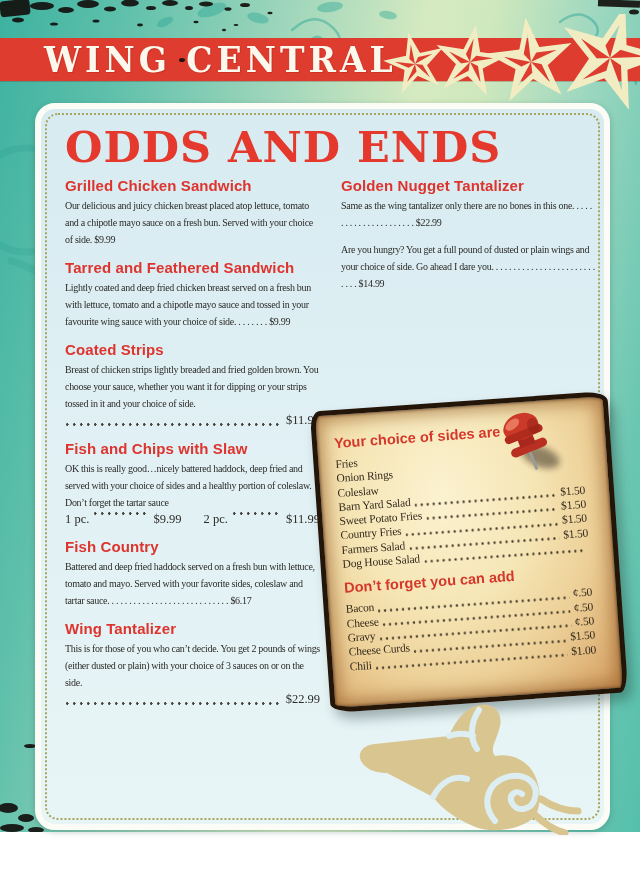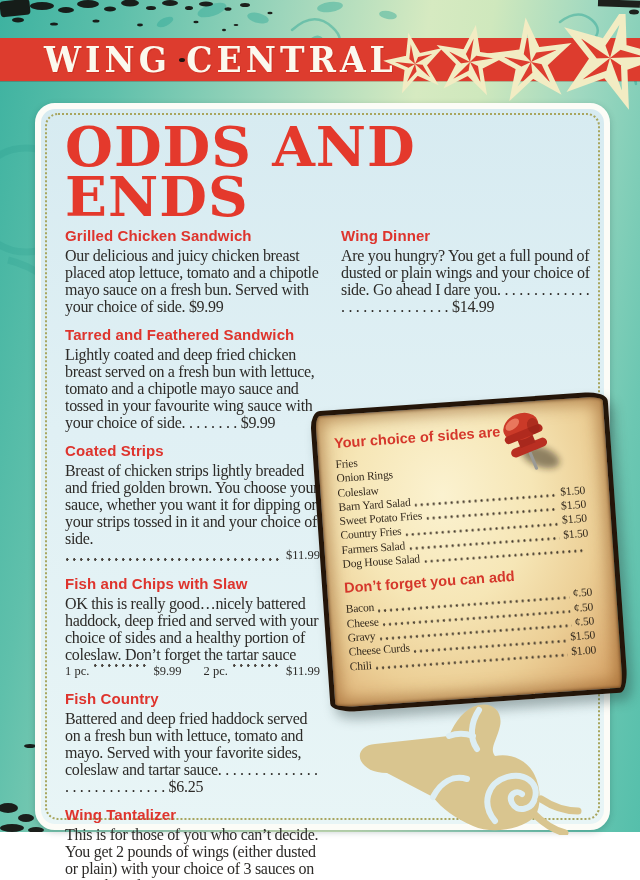--- a/index.html
+++ b/index.html
@@ -15,28 +15,28 @@
   .banner-title{position:absolute;left:44px;top:41px;font-family:"DejaVu Serif",serif;
           font-weight:700;font-size:33px;line-height:38px;color:#fbf9ee;letter-spacing:4px;
           transform:scaleY(1.06);text-shadow:0 0 1px rgba(221,60,46,.55),1px 1px 0 rgba(150,25,15,.25);}
   .stars-svg{position:absolute;left:356px;top:14px;width:284px;height:104px;}
   
   .card{position:absolute;left:35px;top:103px;width:575px;height:727px;box-sizing:border-box;
         background:linear-gradient(180deg,#d7ebf1 0%,#e0f0f4 45%,#e8f5f6 100%);
         border:6px solid #fcfcf7;border-radius:20px;box-shadow:0 2px 6px rgba(20,60,60,.25);}
   .card::before{content:"";position:absolute;inset:4px;border:2px dotted #a8a55e;border-radius:13px;pointer-events:none;}
   .page-title{margin:13px 0 2px 24px;font-family:"DejaVu Serif",serif;font-weight:700;
-        font-size:55px;line-height:50px;color:#e4392c;letter-spacing:1px;}
+        font-size:43px;line-height:50px;color:#e4392c;letter-spacing:1px;}
   .cols{display:flex;gap:21px;padding:2px 8px 0 24px;position:relative;}
   .col{width:263px;}
   
   .menu-item{margin-bottom:10px;}
   .item-name{margin:0 0 2px 0;font-family:"Liberation Sans",sans-serif;font-weight:700;
         font-size:15px;line-height:19px;color:#de342d;letter-spacing:.1px;}
-  .item-body{margin:0;font-size:16px;line-height:17px;color:#2d2b28;letter-spacing:-.3px;}
+  .item-body{margin:0;font-size:10px;line-height:17px;color:#2d2b28;letter-spacing:-.3px;}
   .leader-row{display:flex;align-items:flex-end;font-size:12.5px;line-height:17px;color:#2d2b28;}
   .dotfill{flex:1;height:3px;margin:0 6px 3px 1px;background-image:radial-gradient(circle at 1.3px 1.5px,#49443e 1.1px,transparent 1.5px);background-size:7px 3px;background-repeat:repeat-x;}
   .price{white-space:nowrap;}
   .pc-row{display:flex;gap:22px;font-size:12.5px;color:#2d2b28;margin-top:1px;}
   .pc-group{display:flex;flex:1;align-items:flex-start;}
   .pc-label{white-space:nowrap;}
   .pc-dots{flex:1;height:3px;margin:0 5px 3px 5px;background-image:radial-gradient(circle at 1.3px 1.5px,#49443e 1.1px,transparent 1.5px);background-size:7px 3px;background-repeat:repeat-x;}
   
   .note{position:absolute;left:279px;top:292px;width:298px;height:302px;box-sizing:border-box;
         transform:rotate(-4deg);
@@ -194,39 +194,43 @@
               <span class="pc-group">
                 <span class="pc-label">2 pc.</span>
                 <span class="pc-dots"></span>
                 <span class="pc-price">$11.99</span>
               </span>
             </div>
   </div>
 
   <div class="menu-item">
     <h3 class="item-name">Fish Country</h3>
-    <p class="item-body">Battered and deep fried haddock served on a fresh bun with lettuce, tomato and mayo.  Served with your favorite sides, coleslaw and tartar sauce. . . . . . . . . . . . . . . . . . . . . . . . . . . . $6.25</p>
+    <p class="item-body">Battered and deep fried haddock served on a fresh bun with lettuce, tomato and mayo.  Served with your favorite sides, coleslaw and tartar sauce. . . . . . . . . . . . . . . . . . . . . . . . . . . . $6.17</p>
 
   </div>
 
 
   <div class="menu-item">
     <h3 class="item-name">Wing Tantalizer</h3>
     <p class="item-body">This is for those of you who can’t decide.  You get 2 pounds of wings (either dusted or plain) with your choice of 3 sauces on or on the side.</p>
     <div class="leader-row">
       <span class="dotfill"></span>
       <span class="price">$22.99</span>
     </div>
 
   </div>
 </div>
       <div class="col" id="right-col-items">
-
-  <div class="menu-item">
-    <h3 class="item-name">Wing Dinner</h3>
+  <div class="menu-item">
+    <h3 class="item-name">Golden Nugget Tantalizer</h3>
+    <p class="item-body">Same as the wing tantalizer only there are no bones in this one. . . . . . . . . . . . . . . . . . . . . . $22.99</p>
+
+  </div>
+
+  <div class="menu-item">
     <p class="item-body">Are you hungry?  You get a full pound of dusted or plain wings and your choice of side.  Go ahead I dare you. . . . . . . . . . . . . . . . . . . . . . . . . . . . $14.99</p>
 
   </div>
 
 </div>
     </div>
 
     <div class="note">
       <h2 class="note-heading">Your choice of sides are</h2>
       <div id="sides-rows">

